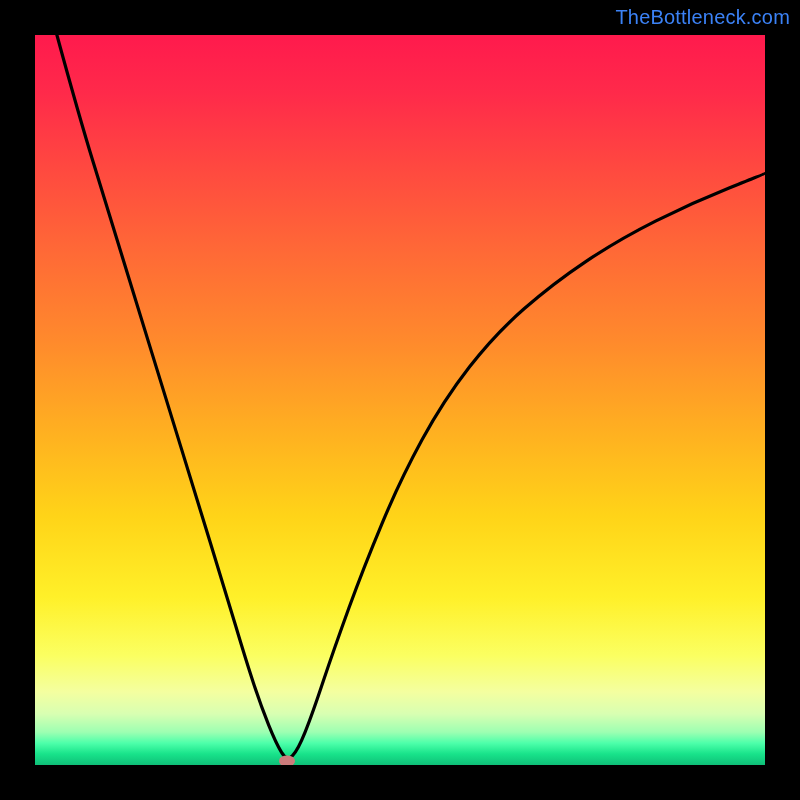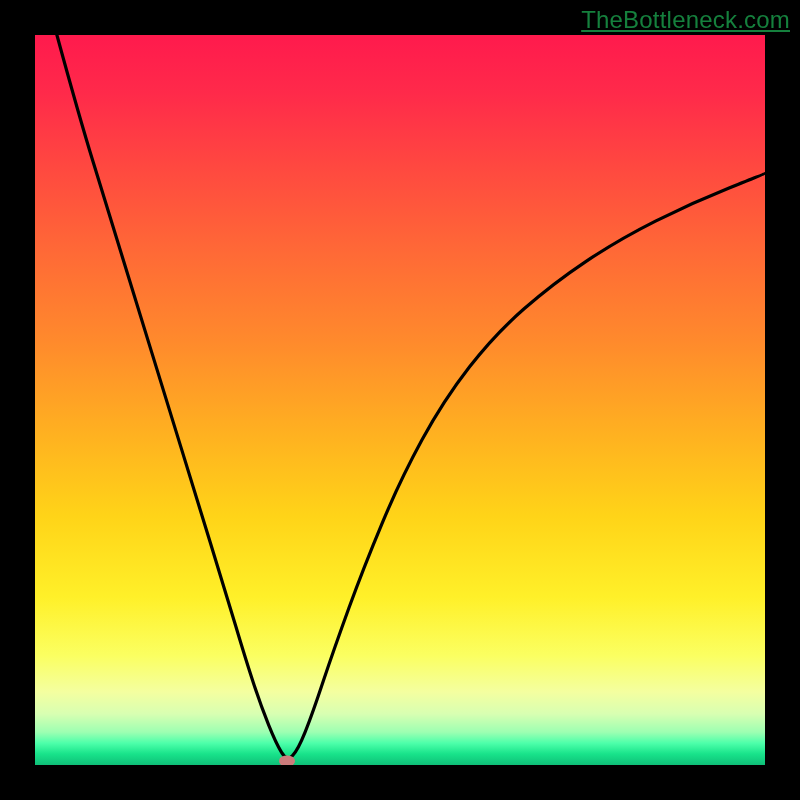--- a/index.html
+++ b/index.html
@@ -49,26 +49,25 @@
       #9dffb2 95.5%,
       #4dffaa 97%,
       #18e38a 98.5%,
       #0fbf78 100%
     );
   }
   .watermark {
     position: absolute;
     top: 6px;
     right: 10px;
-    color: #15803d;
-    font-size: 24px;
+    color: #3b82f6;
+    font-size: 20px;
     font-weight: 500;
     letter-spacing: 0.2px;
     user-select: none;
-    text-decoration: underline;
   }
   svg.curve {
     position: absolute;
     left: 0;
     top: 0;
     width: 100%;
     height: 100%;
   }
   .curve-path {
     stroke: #000;

